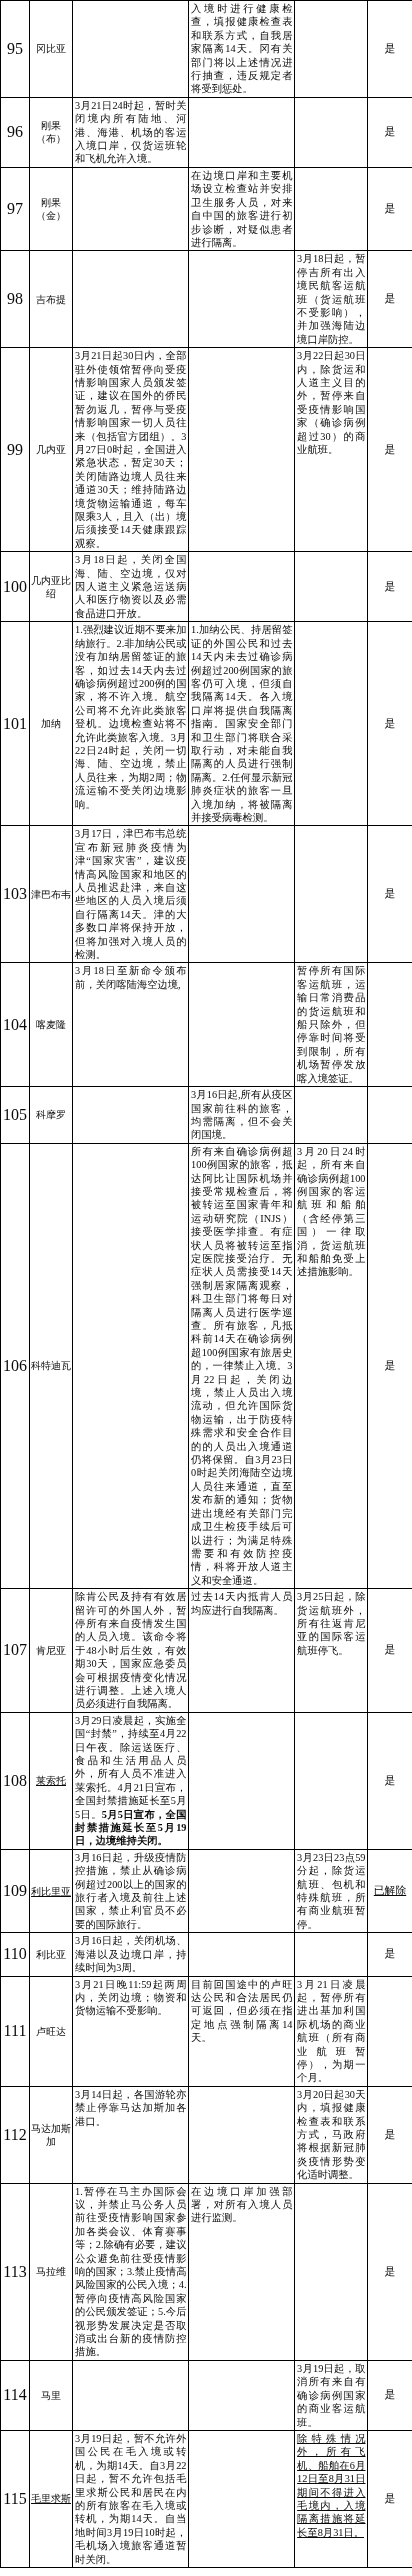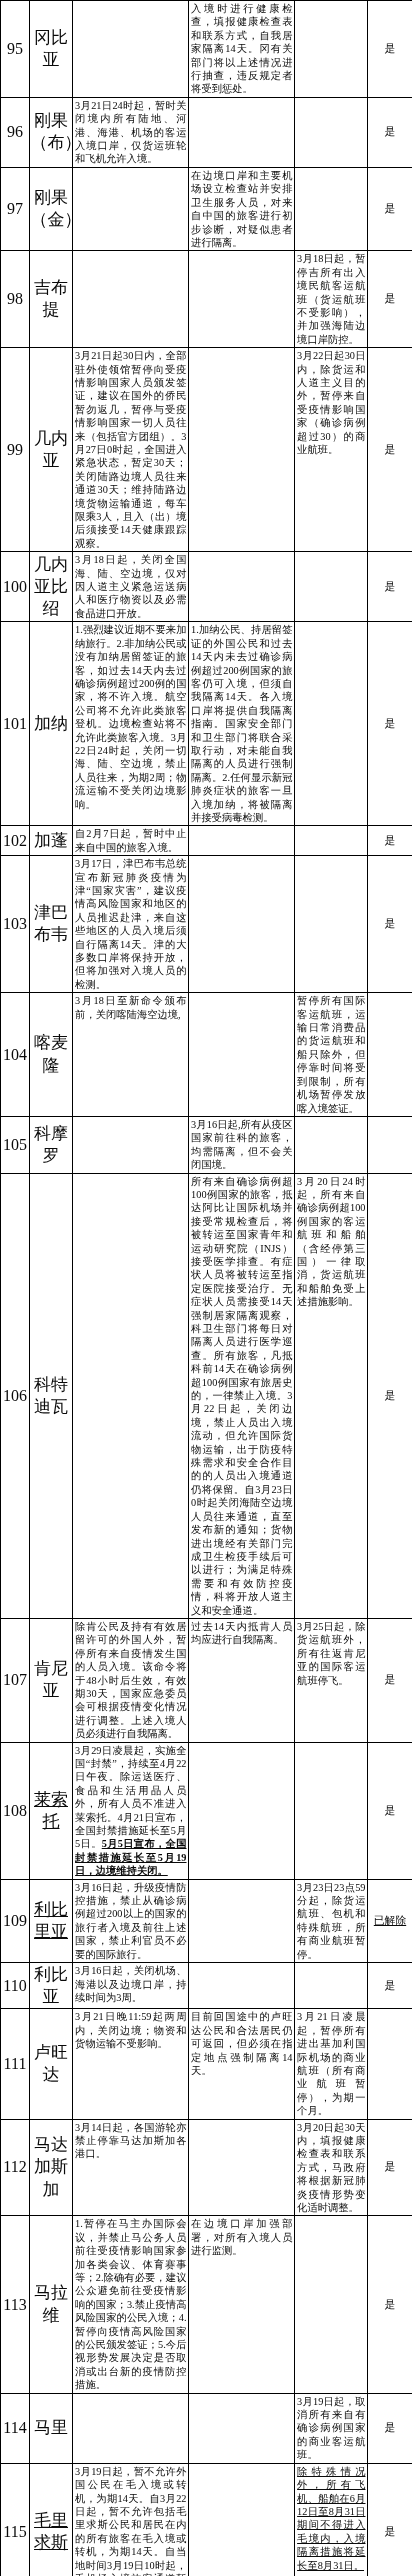--- a/index.html
+++ b/index.html
@@ -1,25 +1,25 @@
 <!DOCTYPE html>
 <html style="font-size:8.2px"><head>
 <meta charset="utf-8">
 <style>
   html,body{margin:0;padding:0;background:#ffffff;}
   body{width:412px;font-family:"Liberation Serif","DejaVu Serif",serif;color:#0a0a0a;}
   table{border-collapse:collapse;width:412px;table-layout:fixed;background:#fff;}
   td{border:1px solid #000;vertical-align:middle;overflow:hidden;box-sizing:border-box;}
   td.num{ text-align:center;font-size:16px;padding:0.5px;}
-  td.country{text-align:center;font-size:17px;padding:0.5px;line-height:1.3;}
+  td.country{text-align:center;font-size:10px;padding:0.5px;line-height:1.3;}
   td.text{vertical-align:top;text-align:justify;text-justify:inter-ideograph;text-align-last:left;
           font-size:10.3px;line-height:13.4px;padding:1px 1.5px 1px 2.1px;}
   td.status{text-align:center;font-size:10.8px;padding:0.5px;}
   .u{font-weight:normal;text-decoration:underline;}
-  .em{font-weight:bold;text-decoration:underline;}
+  .em{font-weight:bold;}
   tr.clip td{height:92px;}
 </style>
 </head>
 <body>
 
 <table>
   <colgroup>
     <col style="width:29px">
       <col style="width:43px">
       <col style="width:116px">
@@ -74,28 +74,20 @@
         <td class="text"><span>3月18日起，关闭全国海、陆、空边境，仅对因人道主义紧急运送病人和医疗物资以及必需食品进口开放。</span></td>
         <td class="text"><span></span></td>
         <td class="text"><span></span></td>
         <td class="status"><span>是</span></td>
       </tr>
       <tr>
         <td class="num"><span>101</span></td>
         <td class="country"><span>加纳</span></td>
         <td class="text"><span>1.强烈建议近期不要来加纳旅行。2.非加纳公民或没有加纳居留签证的旅客，如过去14天内去过确诊病例超过200例的国家，将不许入境。航空公司将不允许此类旅客登机。边境检查站将不允许此类旅客入境。3月22日24时起，关闭一切海、陆、空边境，禁止人员往来，为期2周；物流运输不受关闭边境影响。</span></td>
         <td class="text"><span>1.加纳公民、持居留签证的外国公民和过去14天内未去过确诊病例超过200例国家的旅客仍可入境，但须自我隔离14天。各入境口岸将提供自我隔离指南。国家安全部门和卫生部门将联合采取行动，对未能自我隔离的人员进行强制隔离。2.任何显示新冠肺炎症状的旅客一旦入境加纳，将被隔离并接受病毒检测。</span></td>
-        <td class="text"><span></span></td>
-        <td class="status"><span>是</span></td>
-      </tr>
-      <tr>
-        <td class="num"><span>102</span></td>
-        <td class="country"><span>加蓬</span></td>
-        <td class="text"><span>自2月7日起，暂时中止来自中国的旅客入境。</span></td>
-        <td class="text"><span></span></td>
         <td class="text"><span></span></td>
         <td class="status"><span>是</span></td>
       </tr>
       <tr>
         <td class="num"><span>103</span></td>
         <td class="country"><span>津巴布韦</span></td>
         <td class="text"><span>3月17日，津巴布韦总统宣布新冠肺炎疫情为津“国家灾害”，建议疫情高风险国家和地区的人员推迟赴津，来自这些地区的人员入境后须自行隔离14天。津的大多数口岸将保持开放，但将加强对入境人员的检测。</span></td>
         <td class="text"><span></span></td>
         <td class="text"><span></span></td>
         <td class="status"><span>是</span></td>

